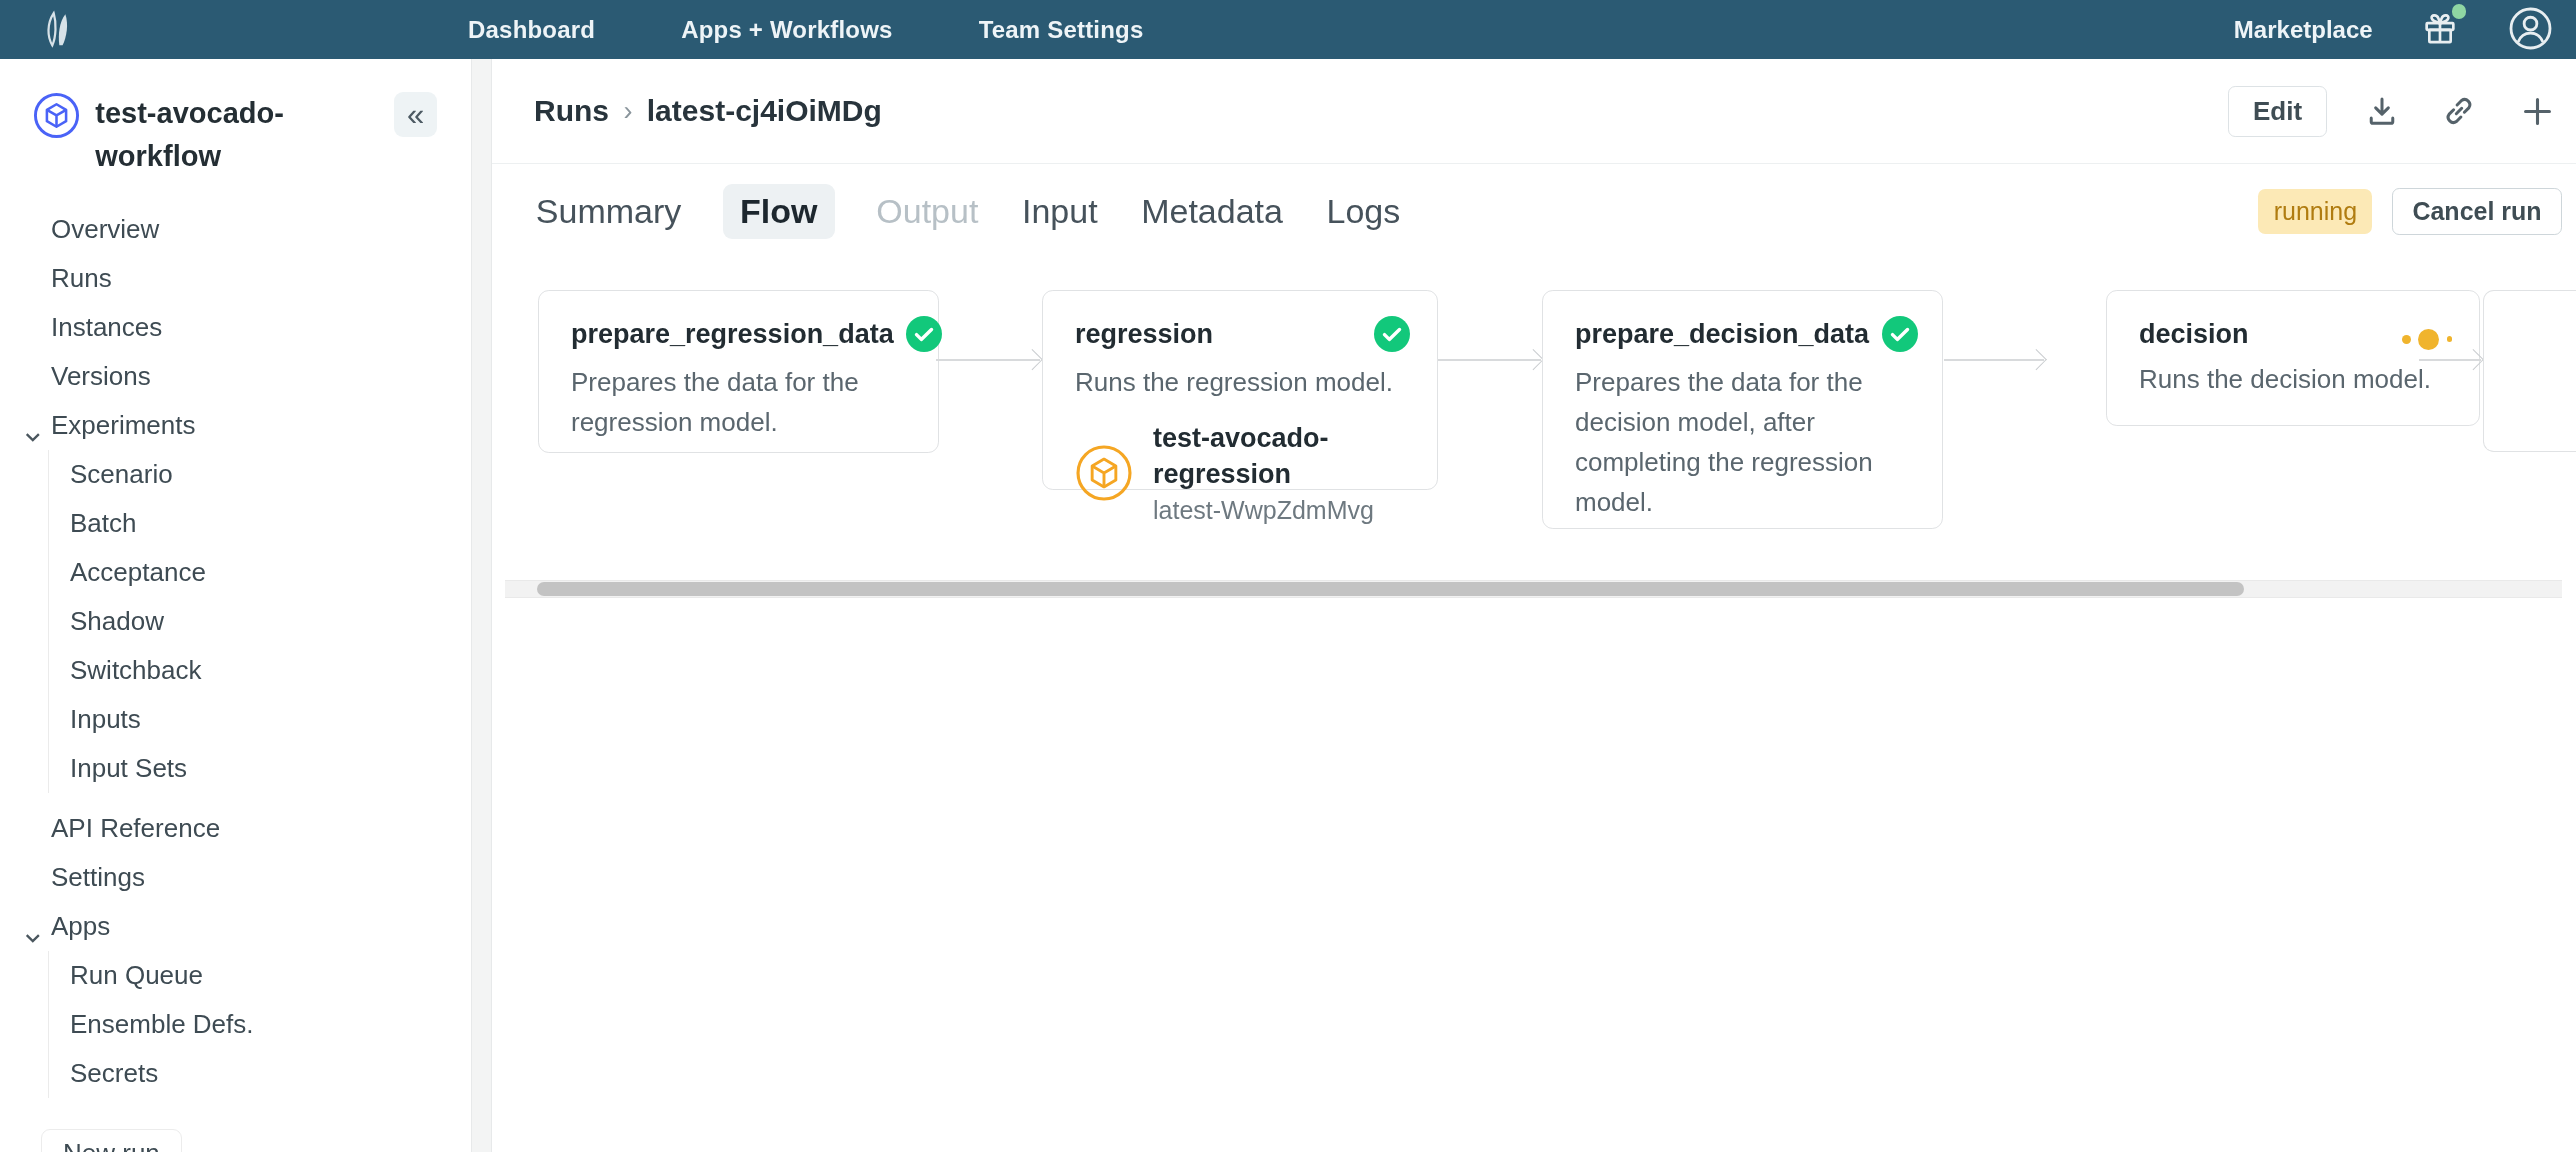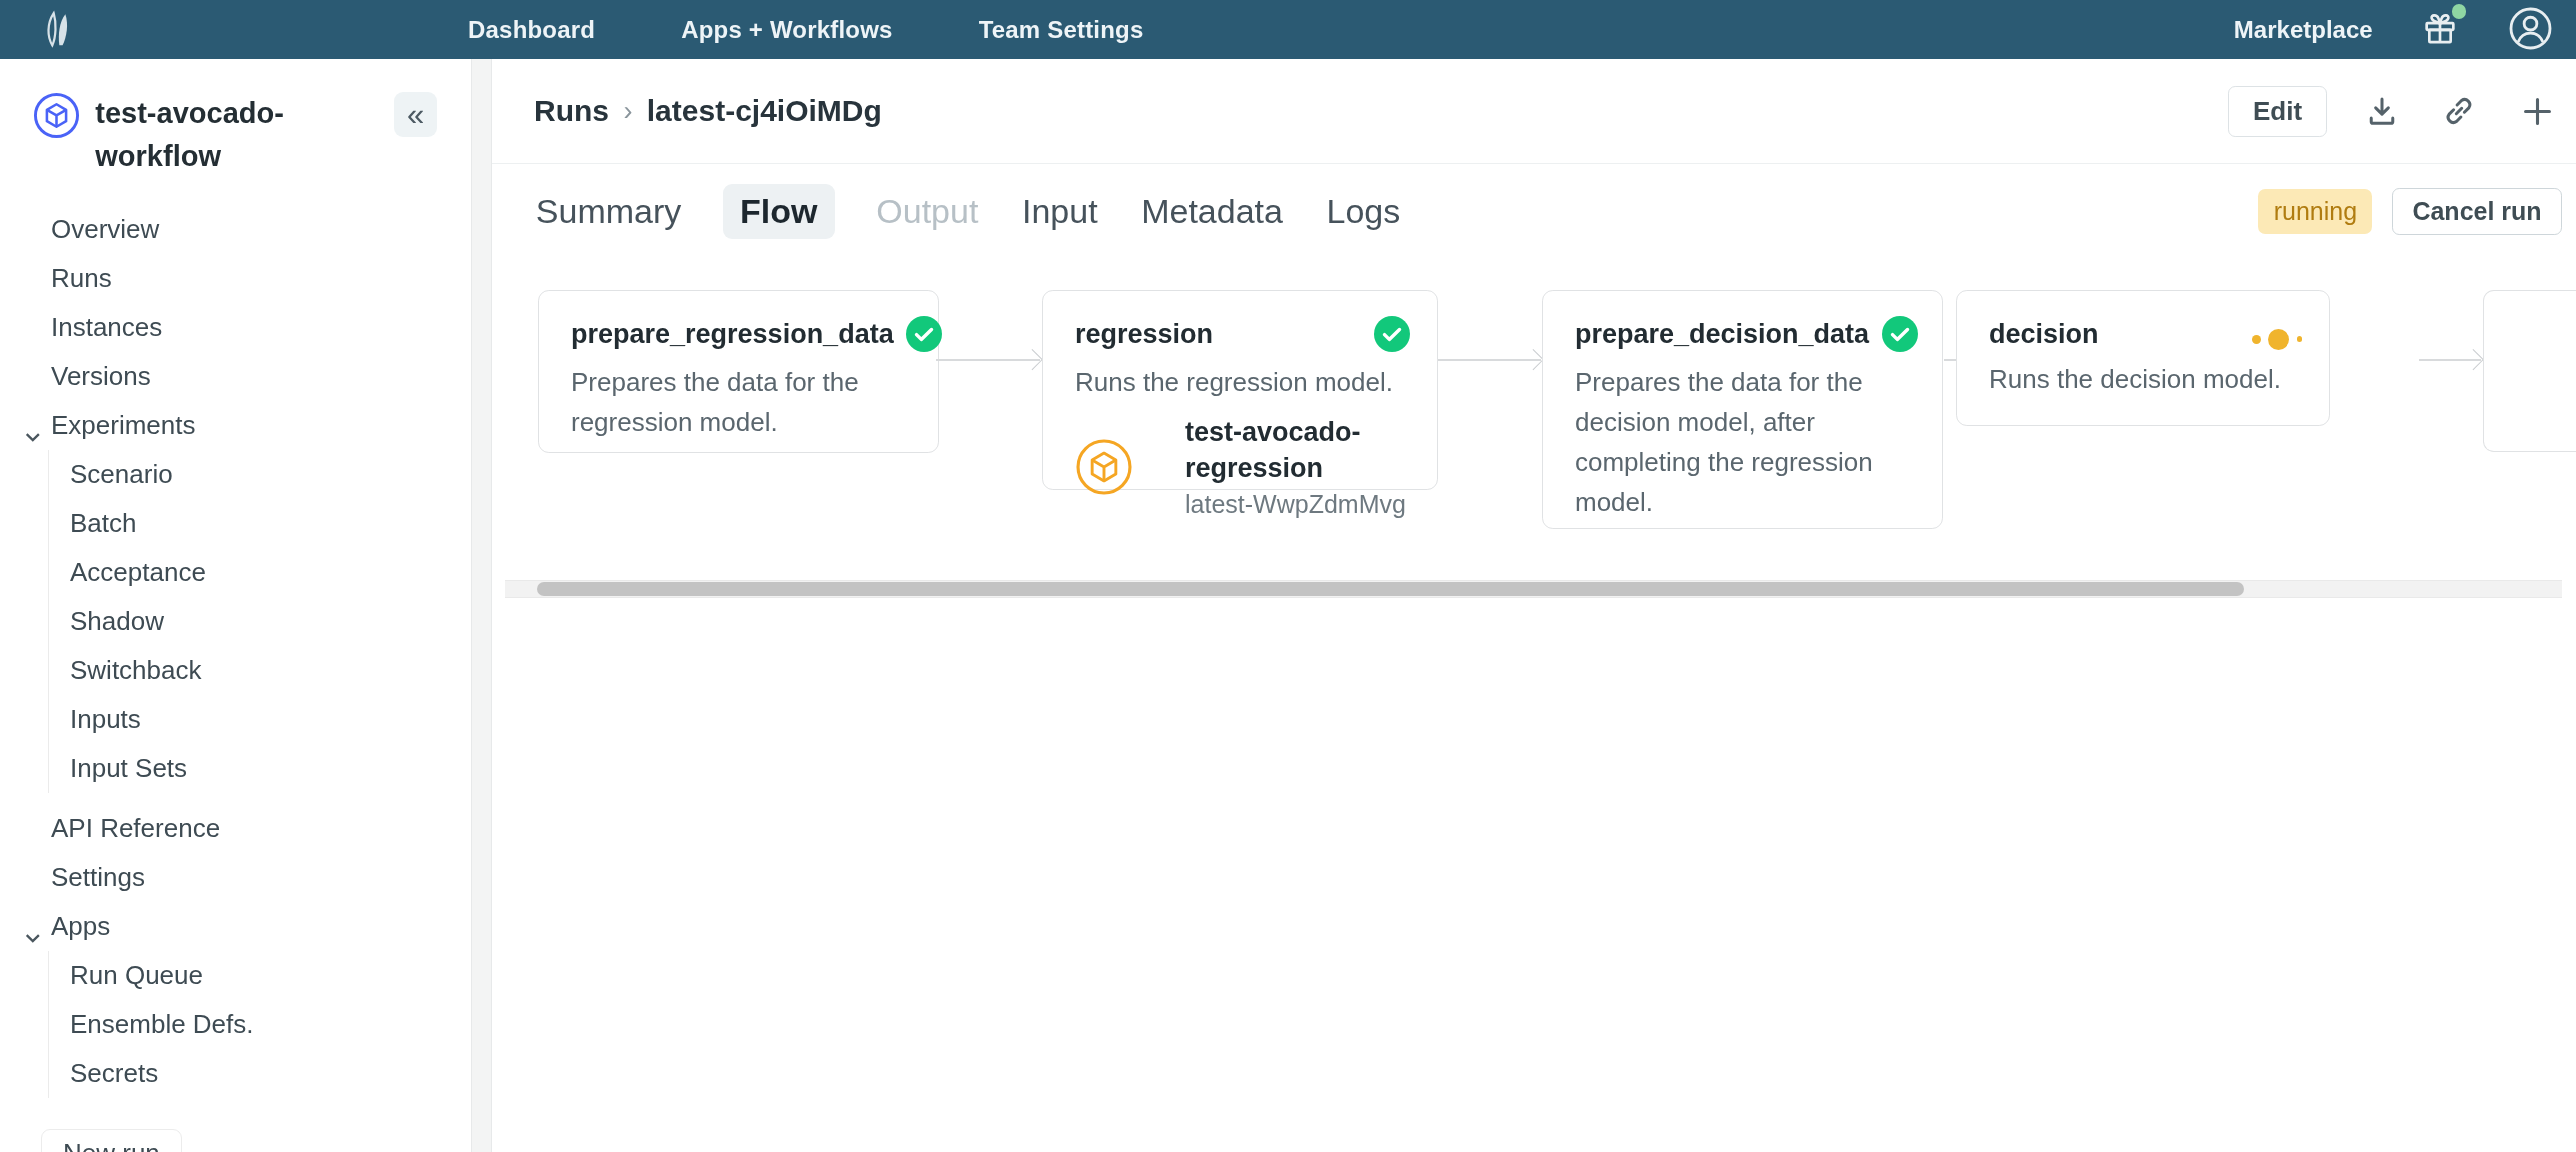--- a/index.html
+++ b/index.html
@@ -77,29 +77,29 @@
   
   .flow { position:absolute; left:0; top:193px; right:0; height:432px; }
   .node {
     position:absolute; background:#fff; border:1.8px solid #e0e2e4; border-radius:10.8px;
     padding:25px 27px 0 32px;
   }
   .node-title-row { display:flex; align-items:flex-start; }
   .node-title { font-size:27px; font-weight:700; color:#222c32; line-height:36px; }
   .node-status { margin-left:auto; padding-left:12.6px; }
   .node-desc { margin-top:7.2px; font-size:26px; line-height:40px; color:#5a666e; max-width:340px; }
-  .node-app { display:flex; align-items:center; margin-top:12px;justify-content:space-between; }
+  .node-app { display:flex; align-items:center; margin-top:18px; }
   .node-app-icon { flex:0 0 auto; }
   .node-app-text { margin-left:20px; }
   .node-app-name { font-size:27px; font-weight:700; color:#222c32; line-height:36px; max-width:225px; }
   .node-app-version { font-size:25px; color:#6e7980; line-height:36px; }
   .n1 { left:46px;   top:38px; width:401px; height:163px; }
   .n2 { left:550px;  top:38px; width:396px; height:200px; }
   .n3 { left:1050px; top:38px; width:401px; height:239px; }
-  .n4 { left:1464px; top:38px; width:374px; height:136px; }
+  .n4 { left:1614px; top:38px; width:374px; height:136px; }
   .n5 { left:1991px; top:38px; width:126px; height:162px; border-radius:10.8px 0 0 10.8px; border-right:none; }
   .loader { display:flex; align-items:center; gap:7.2px; padding-top:12.6px; }
   .loader i { display:block; border-radius:50%; background:#f0b42d; }
   .ld-a { width:9px; height:9px; }
   .ld-b { width:21px; height:21px; }
   .ld-c { width:5.4px; height:5.4px; }
   .arrow { position:absolute; top:107px; height:1.8px; background:#d8dadc; }
   .arrow::after {
     content:''; position:absolute; right:0.9px; top:-7.2px; width:13.5px; height:13.5px;
     border-top:1.8px solid #c9cccf; border-right:1.8px solid #c9cccf; transform:rotate(45deg);

